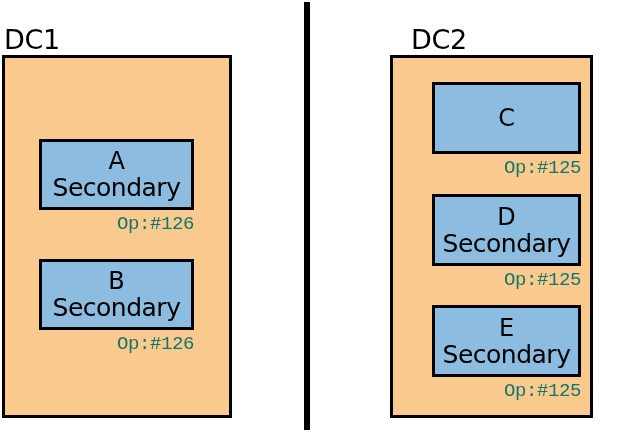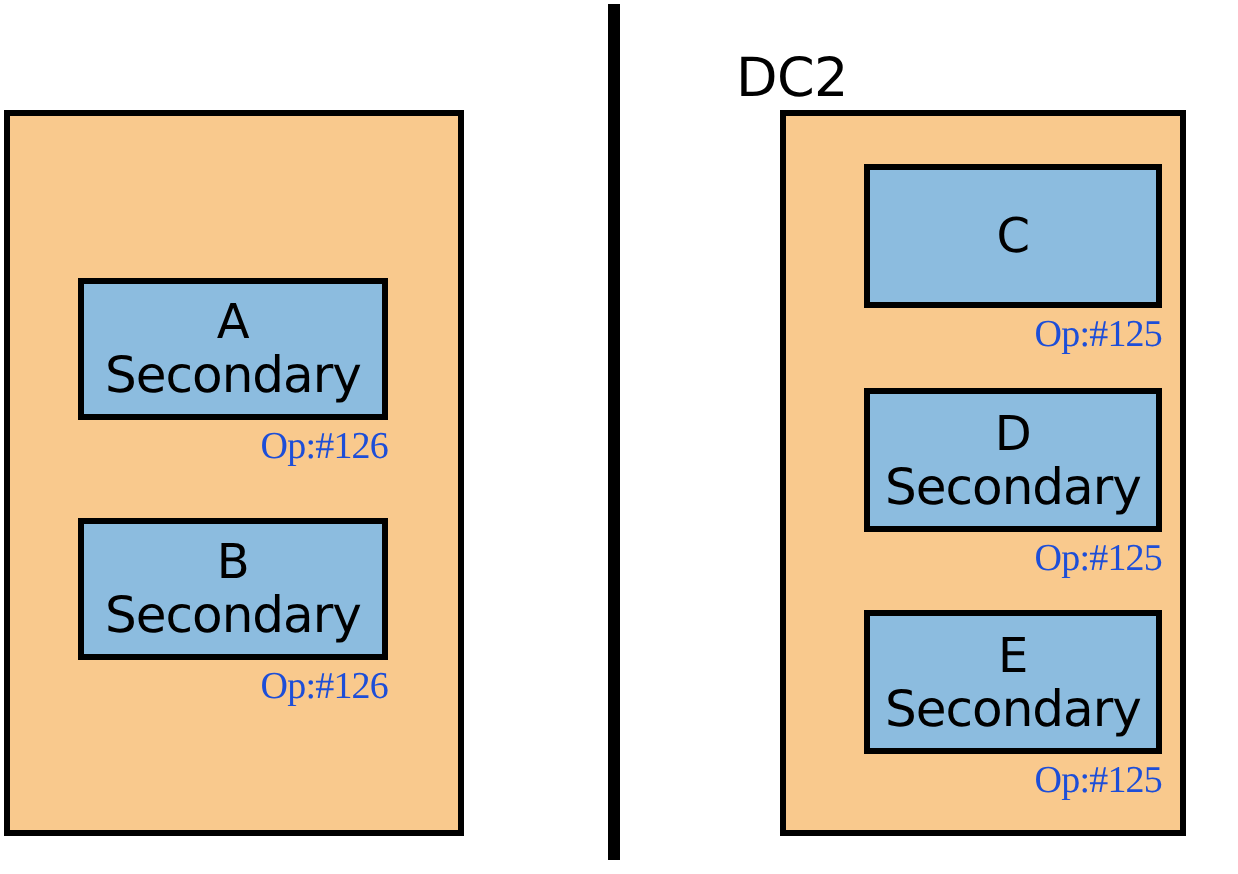--- a/index.html
+++ b/index.html
@@ -50,58 +50,59 @@
     line-height: 26px;
     letter-spacing: -0.2px;
   }
   .node-role {
     font-size: 25px;
     line-height: 27px;
     letter-spacing: -0.5px;
   }
   .op-label {
     position: absolute;
-    font-family: Liberation Serif, serif;
+    font-family: Liberation Mono, monospace;
     font-size: 19px;
     line-height: 20px;
-    color: #1d4ed8;
+    color: #0f766e;
     text-align: right;
     letter-spacing: -0.4px;
     white-space: nowrap;
   }
   .divider {
     position: absolute;
     background: #000000;
   }
 </style>
 </head>
 <body>
 
 <div id="canvas">
 
+  <div class="dc-label" style="left:4px; top:26px;">DC1</div>
 
   <div class="dc-box" style="left:2px; top:55px; width:230px; height:363px;">
 
     <div class="node" style="left:34px; top:81px; width:155px; height:71px;">
       <div class="node-name">A</div>
       <div class="node-role">Secondary</div>
     </div>
     <div class="op-label" style="left:34px; top:156px; width:155px;">Op:#126</div>
 
     <div class="node" style="left:34px; top:201px; width:155px; height:71px;">
       <div class="node-name">B</div>
       <div class="node-role">Secondary</div>
     </div>
     <div class="op-label" style="left:34px; top:276px; width:155px;">Op:#126</div>
 
   </div>
 
   <div class="divider" style="left:304px; top:2px; width:6px; height:428px;"></div>
 
-  <div class="dc-label" style="left:368px; top:26px;">DC2</div>
+  <div class="dc-label" style="left:411px; top:26px;">DC2</div>
 
   <div class="dc-box" style="left:390px; top:55px; width:203px; height:363px;">
 
     <div class="node" style="left:39px; top:24px; width:149px; height:72px;">
       <div class="node-name">C</div>
     </div>
     <div class="op-label" style="left:39px; top:100px; width:149px;">Op:#125</div>
 
     <div class="node" style="left:39px; top:136px; width:149px; height:72px;">
       <div class="node-name">D</div>

